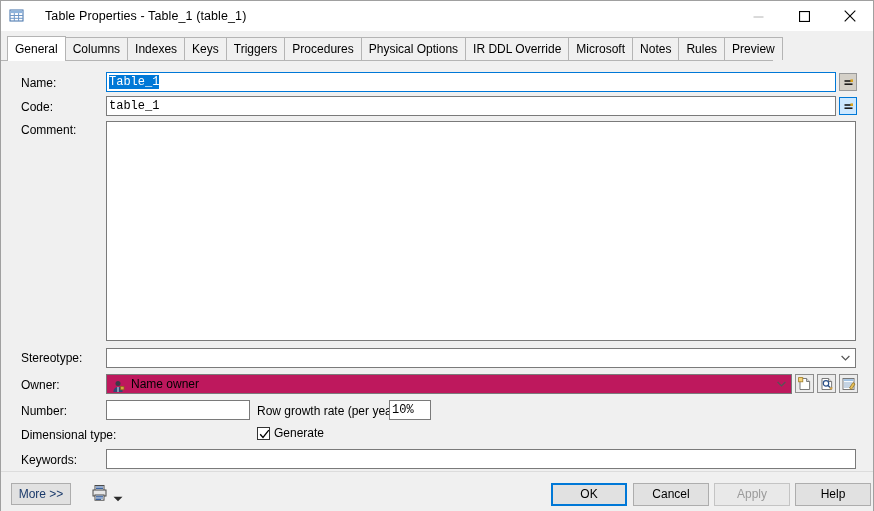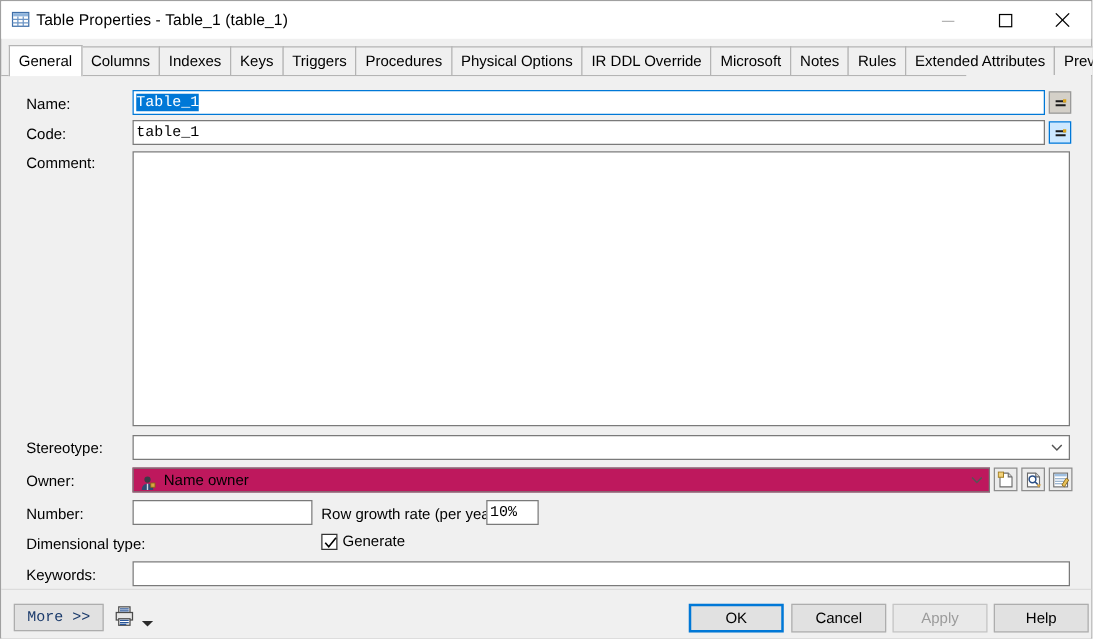--- a/index.html
+++ b/index.html
@@ -35,21 +35,21 @@
     align-items: center;
   }
   #title-icon {
     width: 16px; height: 16px;
     margin-left: 8px;
     position: relative;
     flex: 0 0 auto;
   }
   #title-icon svg { display: block; }
   #title-text {
-    margin-left: 4px;
+    margin-left: 20px;
     font-size: 12.5px;
     color: #000000;
     white-space: nowrap;
     letter-spacing: 0.1px;
   }
   .caption-btns {
     position: absolute;
     right: 0; top: 0;
     height: 30px;
     display: flex;
@@ -237,23 +237,22 @@
   }
   .btn.default {
     border: 2px solid #0078d7;
     background: #e1e1e1;
     line-height: 19px;
   }
   .btn.disabled { color: #9b9b9b; background:#e9e9e9; border-color:#c4c4c4; }
 
   #more-btn {
     left: 10px; top: 482px;
-    width: 72px; height: 22px;
+    width: 60px; height: 22px;
     color: #1a3a6b;
-    font-family: Liberation Mono, monospace;
   }
   #print-icon {
     position: absolute;
     left: 90px; top: 483px;
     width: 18px; height: 18px;
   }
   #print-caret {
     position: absolute;
     left: 112px; top: 490px;
     width: 10px; height: 6px;
@@ -302,21 +301,20 @@
     <div class="tab">Columns</div>
     <div class="tab">Indexes</div>
     <div class="tab">Keys</div>
     <div class="tab">Triggers</div>
     <div class="tab">Procedures</div>
     <div class="tab">Physical Options</div>
     <div class="tab">IR DDL Override</div>
     <div class="tab">Microsoft</div>
     <div class="tab">Notes</div>
     <div class="tab">Rules</div>
-    <div class="tab">Extended Attributes</div>
     <div class="tab">Preview</div>
   </div>
 
   <div id="content">
 
     <div class="lbl" style="left:20px; top:15px;">Name:</div>
     <div class="txtbox focused" style="left:105px; top:11px; width:730px; height:20px;"><span class="sel-text">Table_1</span></div>
     <div class="eqbtn" style="left:838px; top:12px;">
       <svg width="11" height="11" viewBox="0 0 11 11">
           <rect x="0" y="0" width="11" height="11" fill="none"></rect>

